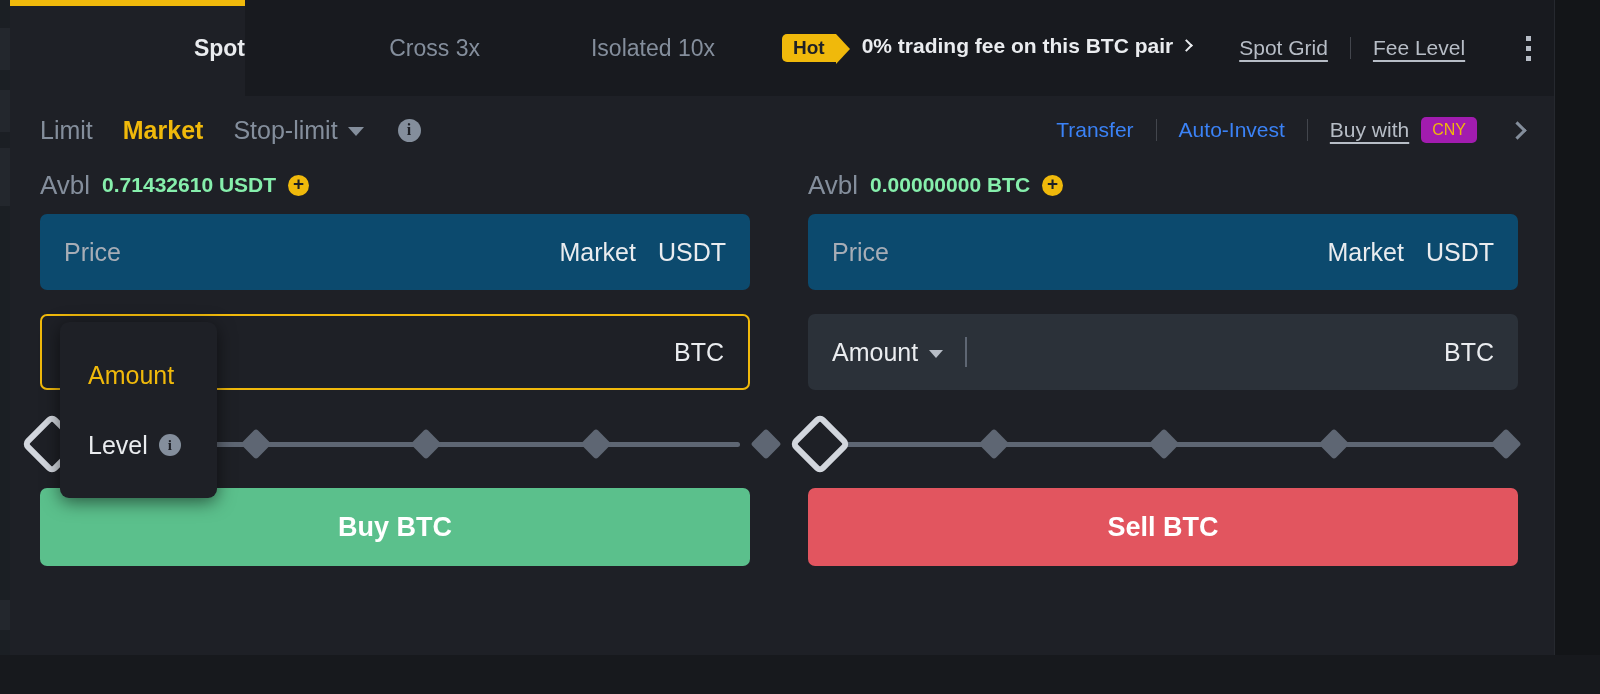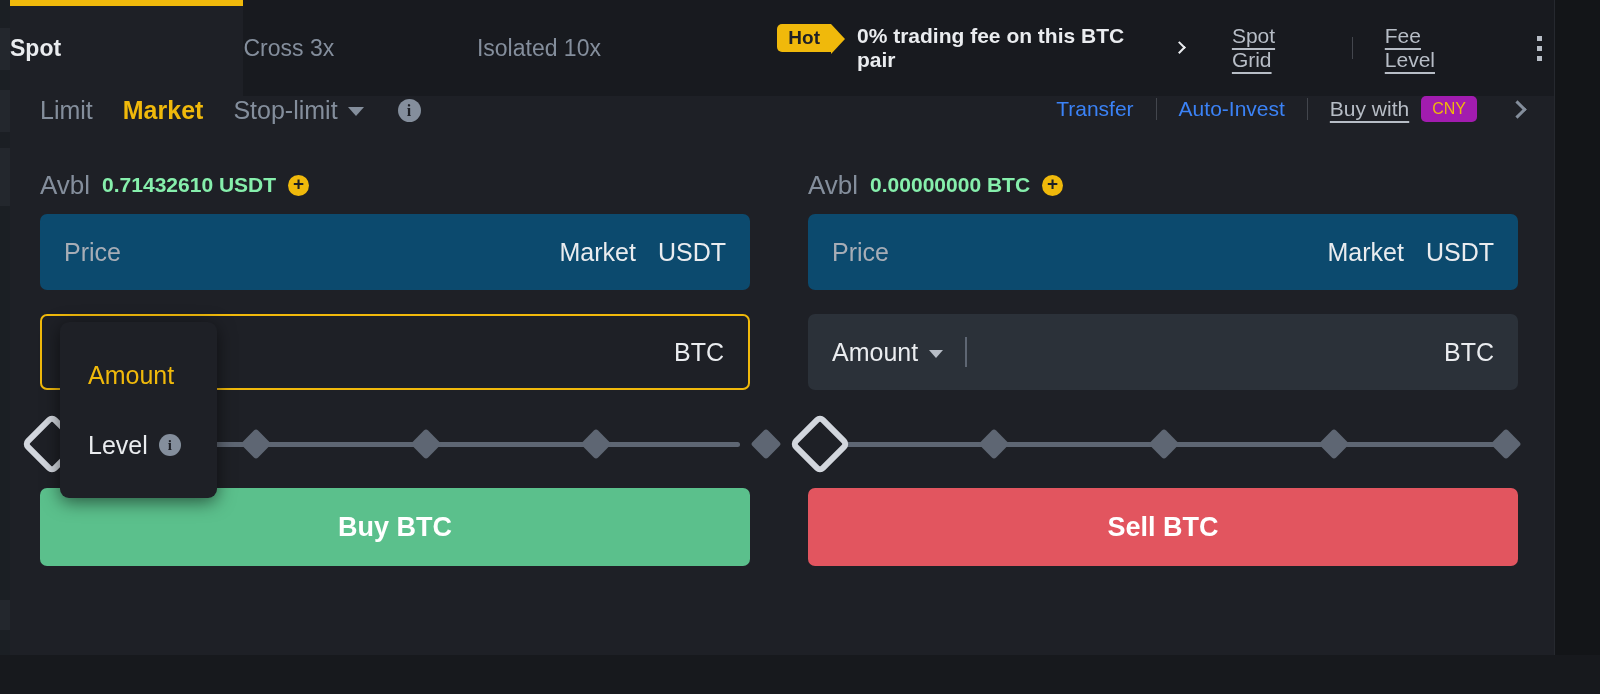--- a/index.html
+++ b/index.html
@@ -64,21 +64,21 @@
     background: #181a1f;
     display: flex;
     align-items: center;
   }
 
   .tab {
     position: relative;
     height: 96px;
     display: flex;
     align-items: center;
-    justify-content: flex-start;
+    justify-content: flex-end;
     font-size: 23px;
     color: #848e9c;
     cursor: pointer;
     user-select: none;
   }
   .tab.t-spot     { width: 235px; }
   .tab.t-cross    { width: 235px; }
   .tab.t-isolated { width: 235px; }
 
   .tab.active {
@@ -136,21 +136,21 @@
     border-top: 2.6px solid #eaecef;
     border-right: 2.6px solid #eaecef;
     transform: rotate(45deg);
     position: relative;
     top: -1px;
   }
 
   .hdr-links {
     display: flex;
     align-items: center;
-    gap: 32px;
+    gap: 22px;
     margin-left: 48px;
   }
   .hdr-link {
     color: #b7bdc6;
     font-size: 21px;
     text-decoration: underline;
     text-underline-offset: 5px;
     cursor: pointer;
   }
   .vdiv {
@@ -173,21 +173,21 @@
     display: block;
     width: 5px; height: 5px;
     background: #b7bdc6;
   }
 
   
   .ordertype-row {
     position: relative;
     height: 68px;
     display: flex;
-    align-items: flex-start;
+    align-items: center;
     padding: 0 30px 0 30px;
   }
   .otypes { display: flex; align-items: center; gap: 30px; }
   .otype {
     font-size: 25px;
     color: #848e9c;
     cursor: pointer;
   }
   .otype.active { color: #f0b90b; font-weight: bold; }
   .caret-down {

